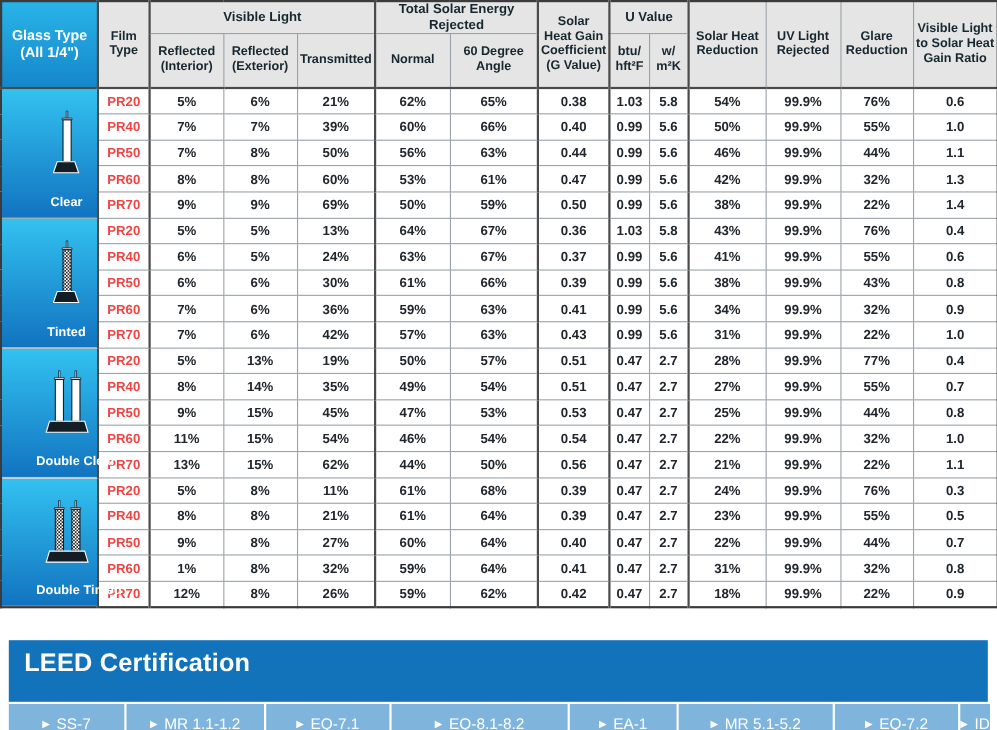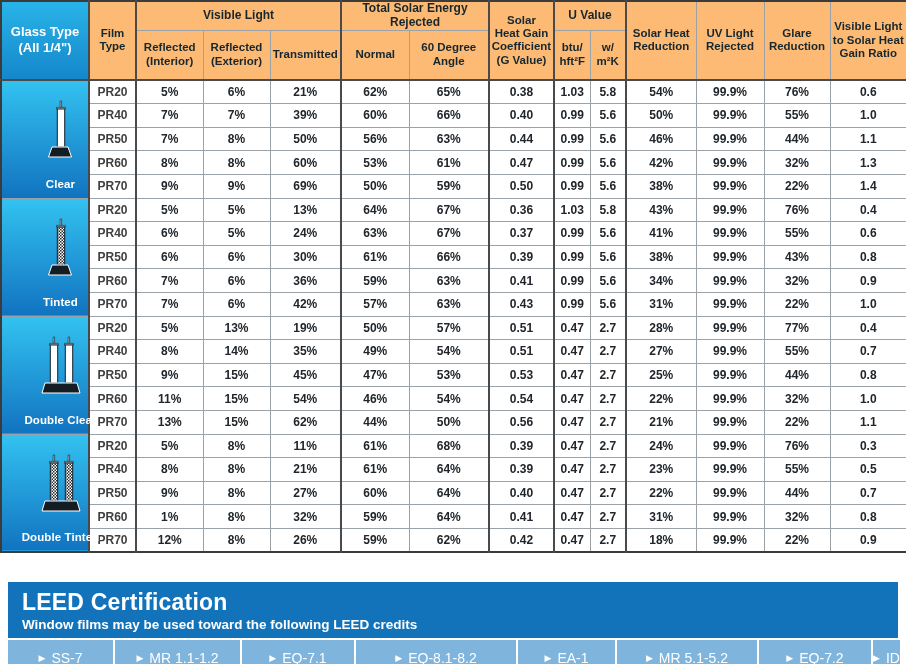--- a/index.html
+++ b/index.html
@@ -32,21 +32,21 @@
   table.spec th,
   table.spec td {
     border: 1px solid #9aa2a8;
     padding: 0;
     text-align: center;
     vertical-align: middle;
   }
 
   
   .hdr {
-    background: #fdba74;
+    background: #e5e5e5;
     color: #16272f;
     font-weight: bold;
     font-size: 11.5px;
     line-height: 1.15;
     padding: 3px 1px;
     margin-top: 38px;
   }
   .hdr-group {
     height: 20px;
     font-size: 12px;
@@ -79,21 +79,20 @@
     position: relative;
     border-right: 2px solid #4a4a4a !important;
     padding: 0;
   }
   .glass-inner {
     position: relative;
     height: 100%;
     min-height: 113px;
     display: flex;
     flex-direction: column;
-    align-items: center;
     justify-content: flex-end;
     padding-bottom: 4px;
     box-sizing: border-box;
     padding-left: 31px;
   }
   .glass-icon {
     flex: 1 1 auto;
     display: flex;
     align-items: center;
     justify-content: center;
@@ -112,21 +111,21 @@
   td.data {
     background: #ffffff;
     font-size: 12px;
     font-weight: bold;
     color: #20262b;
     height: 22.6px;
   }
   td.filmtype {
     font-size: 12px;
     font-weight: bold;
-    color: #404040;
+    color: #ef4444;
     background: #ffffff;
   }
 
   
   .leed {
     position: absolute;
     left: 8px;
     top: 566px;
     width: 890px;
     margin-top: 16px;
@@ -635,21 +634,20 @@
           <td class="data">22%</td>
           <td class="data">0.9</td>
         </tr>
       </tbody>
   </table>
 </div>
 
 <div class="leed">
   <div class="leed-head">
     <div class="leed-title">LEED Certification</div>
-    <div class="leed-sub">Window films may be used toward the following LEED credits</div>
   </div>
   <div class="leed-credits" id="leed-credits">
       <div class="credit" style="flex: 0 0 105px;">
         <span class="caret">▶</span>
         <span>SS-7</span>
       </div>
       <div class="credit" style="flex: 0 0 125px;">
         <span class="caret">▶</span>
         <span>MR 1.1-1.2</span>
       </div>

